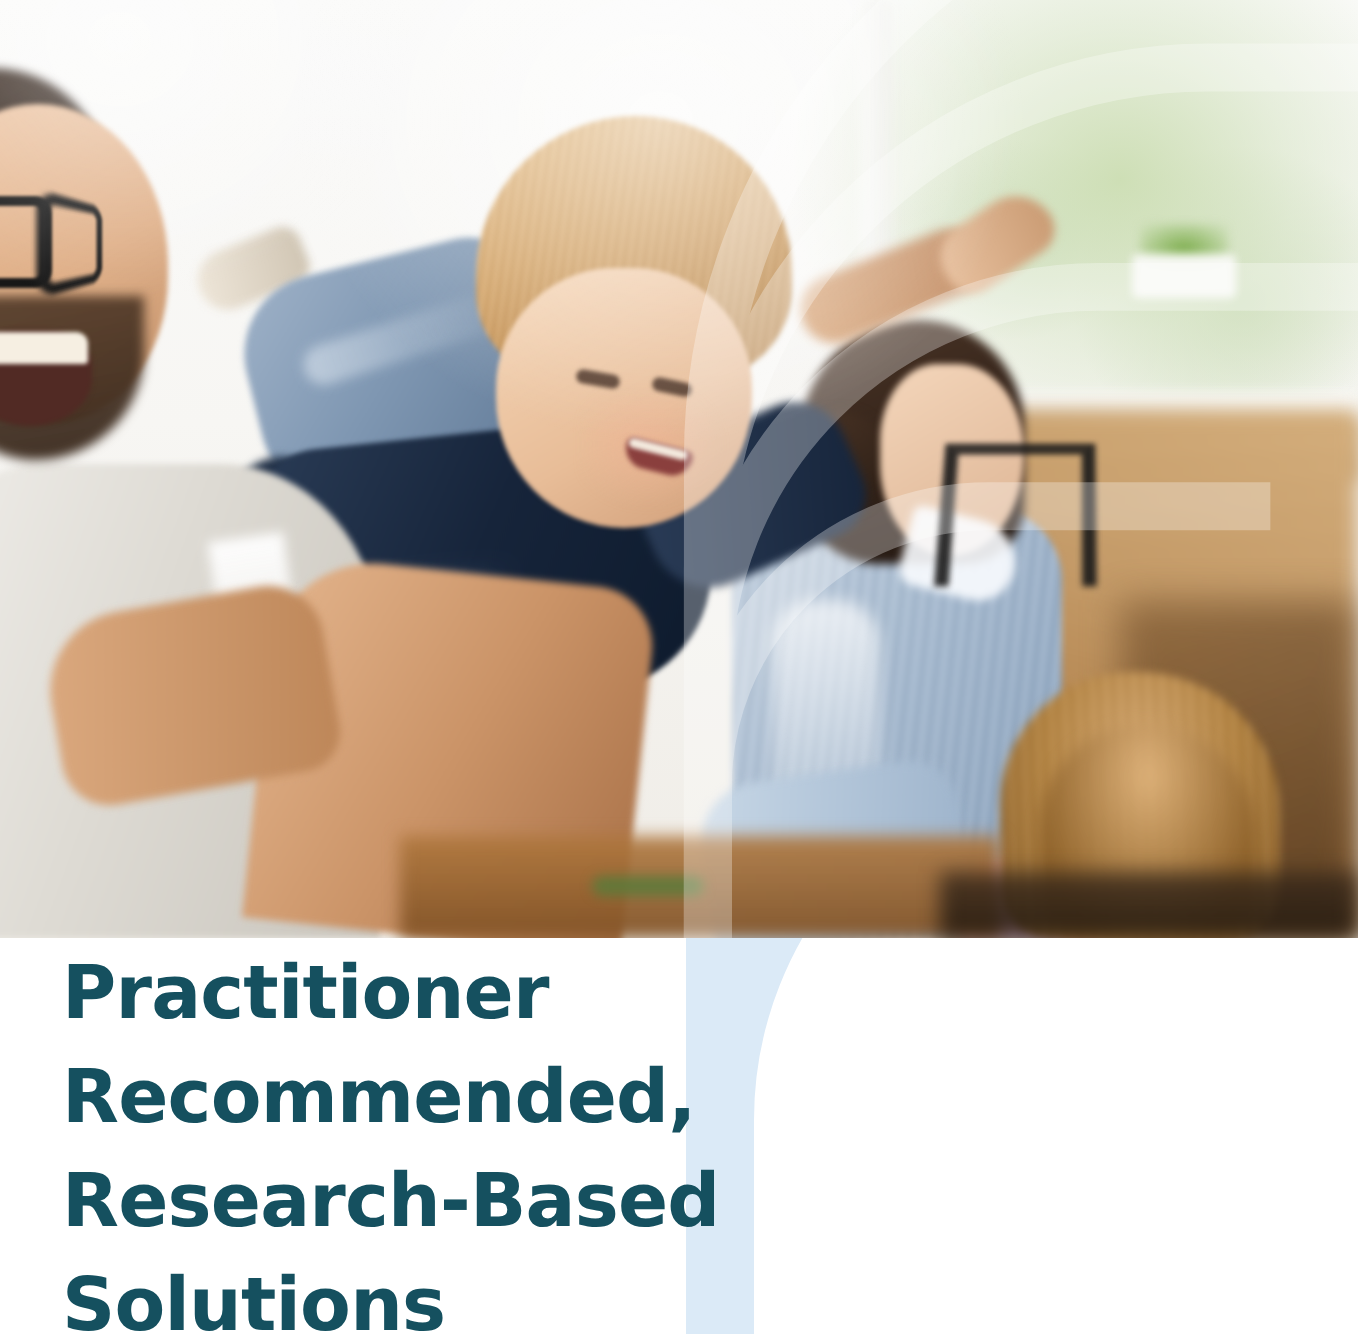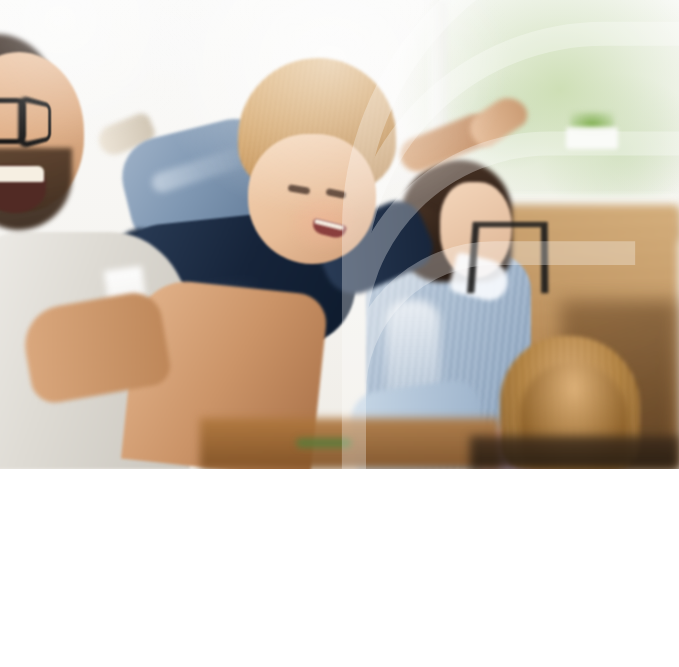--- a/index.html
+++ b/index.html
@@ -463,14 +463,31 @@
     <svg width="679" height="469" viewBox="0 0 679 667" xmlns="http://www.w3.org/2000/svg">
       <g fill="none" stroke="#ffffff" stroke-linecap="butt">
         <path d="M 360 760 L 360 560 A 200 200 0 0 1 560 360 L 760 360" stroke-width="34"></path>
         <path d="M 360 760 L 360 482 A 278 278 0 0 1 638 204 L 916 204" stroke-width="34"></path>
         <path d="M 360 760 L 360 404 A 356 356 0 0 1 716 48 L 1072 48" stroke-width="34"></path>
         <path d="M 360 760 L 360 326 A 434 434 0 0 1 794 -108 L 1228 -108" stroke-width="34"></path>
       </g>
     </svg>
   </div>
 
+  <div class="textpanel">
+    <div class="wm-over-white" style="position:absolute;left:0;top:0;width:679px;height:198px;overflow:hidden;">
+      <svg width="679" height="198" viewBox="0 469 679 198" xmlns="http://www.w3.org/2000/svg">
+        <g fill="none" stroke="#dbeaf7" stroke-linecap="butt">
+          <path d="M 360 760 L 360 560 A 200 200 0 0 1 560 360 L 760 360" stroke-width="34"></path>
+          <path d="M 360 760 L 360 482 A 278 278 0 0 1 638 204 L 916 204" stroke-width="34"></path>
+          <path d="M 360 760 L 360 404 A 356 356 0 0 1 716 48 L 1072 48" stroke-width="34"></path>
+          <path d="M 360 760 L 360 326 A 434 434 0 0 1 794 -108 L 1228 -108" stroke-width="34"></path>
+        </g>
+      </svg>
+    </div>
+
+    <h1 class="headline">Practitioner
+Recommended,
+Research-Based
+Solutions</h1>
+  </div>
 
 </div>
 
 </body></html>

